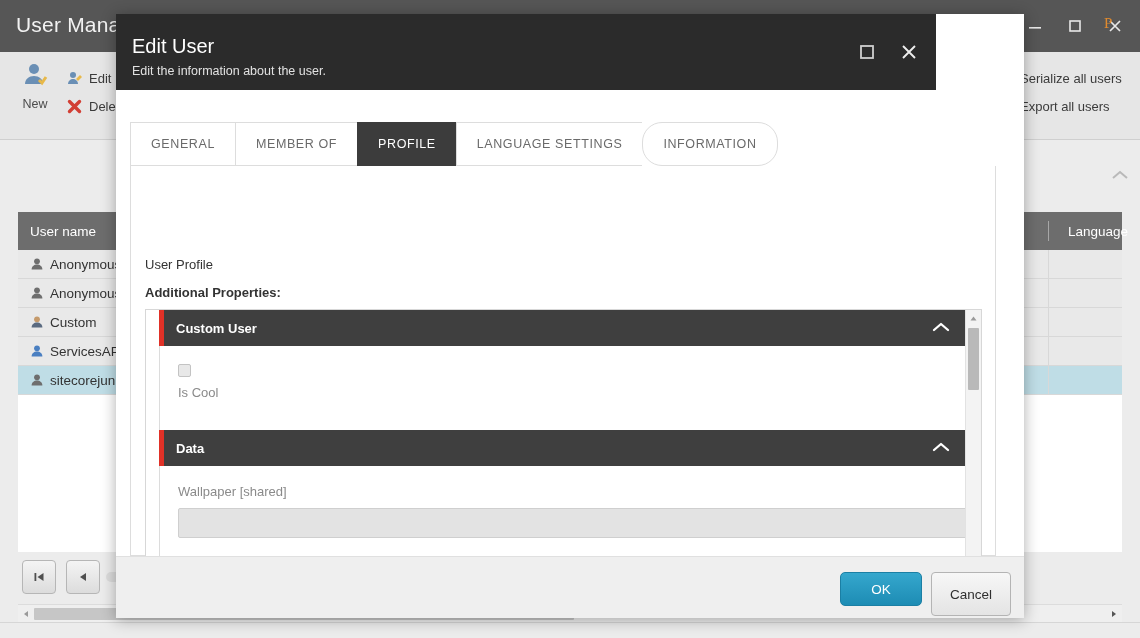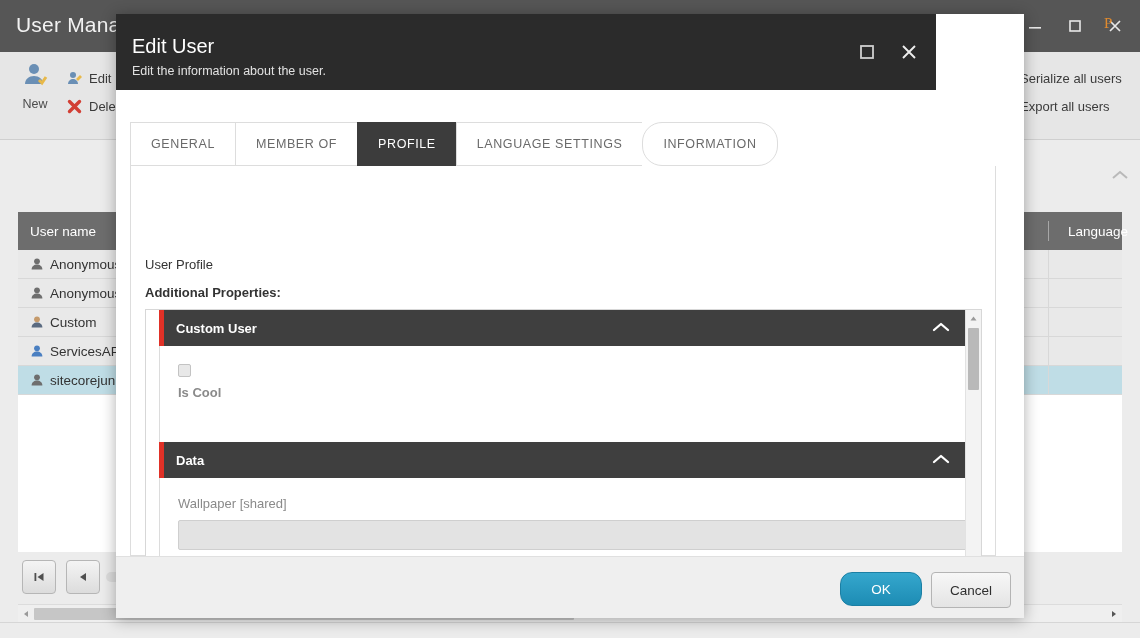--- a/index.html
+++ b/index.html
@@ -230,27 +230,27 @@
   #btn-edit { left: 28px; }
   #btn-change { left: 118px; }
 
   #dlg-footer {
     position: absolute; left: 0; top: 542px; width: 908px; height: 62px;
     background: #efefef; border-top: 1px solid #e0e0e0;
   }
   #btn-ok {
     position: absolute; left: 724px; top: 15px; width: 82px; height: 34px;
     background: linear-gradient(#35a7cd, #1d8cb4);
-    border: 1px solid #1b7fa4; border-radius: 12px;
+    border: 1px solid #1b7fa4; border-radius: 5px;
     color: #ffffff; font-size: 13.5px;
     display: flex; align-items: center; justify-content: center;
     font-family: "Liberation Sans", sans-serif;
   }
   #btn-cancel {
-    position: absolute; left: 815px; top: 15px; width: 80px; height: 36px;
+    position: absolute; left: 815px; top: 15px; width: 80px; height: 44px;
     background: linear-gradient(#f7f7f7, #e4e4e4);
     border: 1px solid #b4b4b4; border-radius: 4px;
     color: #2f2f2f; font-size: 13.5px;
     display: flex; align-items: center; justify-content: center;
     font-family: "Liberation Sans", sans-serif;
   }
 </style>
 </head>
 <body>
 
@@ -451,21 +451,21 @@
         <div id="acc-inner">
 
           <div class="pnl-head">
             <span class="t">Custom User</span>
             <span class="chev">
               <svg width="18" height="12" viewBox="0 0 18 12">
                   <path d="M2 9 L9 3 L16 9" stroke="#ffffff" stroke-width="2.3" fill="none" stroke-linecap="round" stroke-linejoin="round"></path>
                 </svg>
             </span>
           </div>
-          <div class="pnl-body" style="height:96px;font-weight:bold;">
+          <div class="pnl-body" style="height:84px;">
             <div class="fld-cb">
               <span class="cbox"></span>
               <span class="cl">Is Cool</span>
             </div>
           </div>
 
           <div class="pnl-head">
             <span class="t">Data</span>
             <span class="chev">
               <svg width="18" height="12" viewBox="0 0 18 12">

